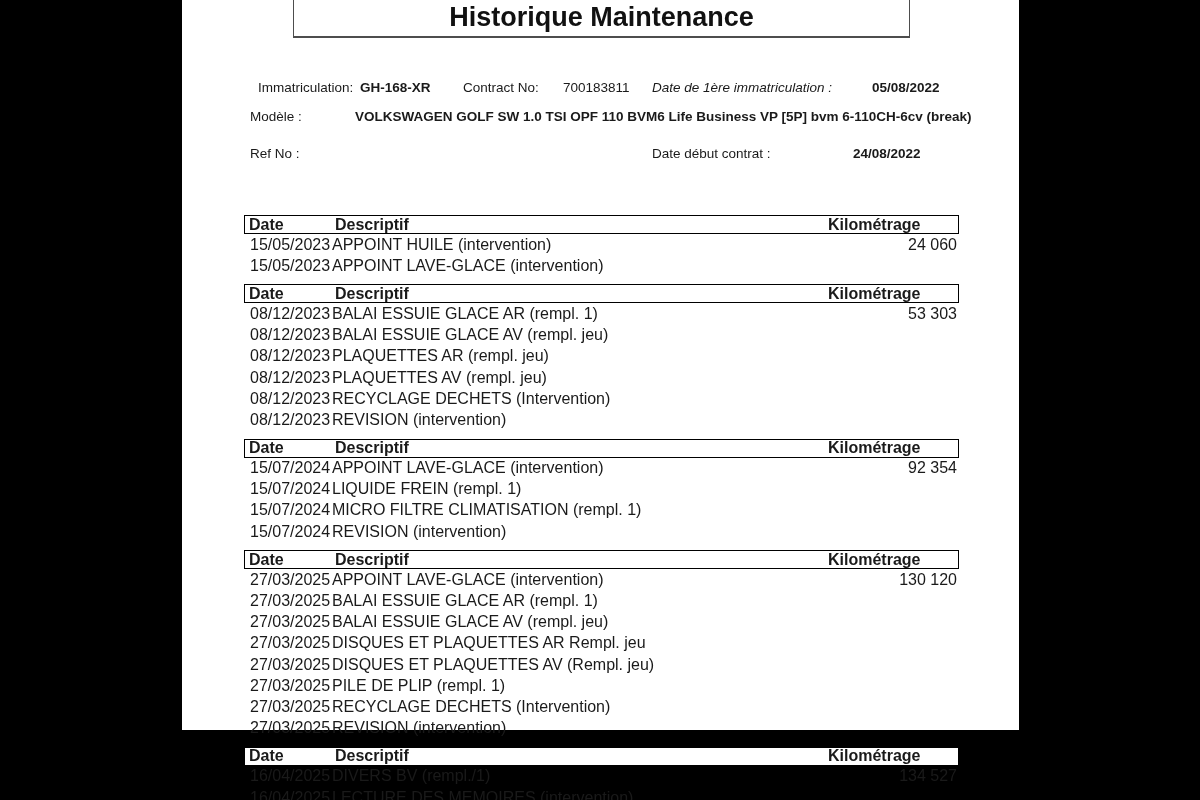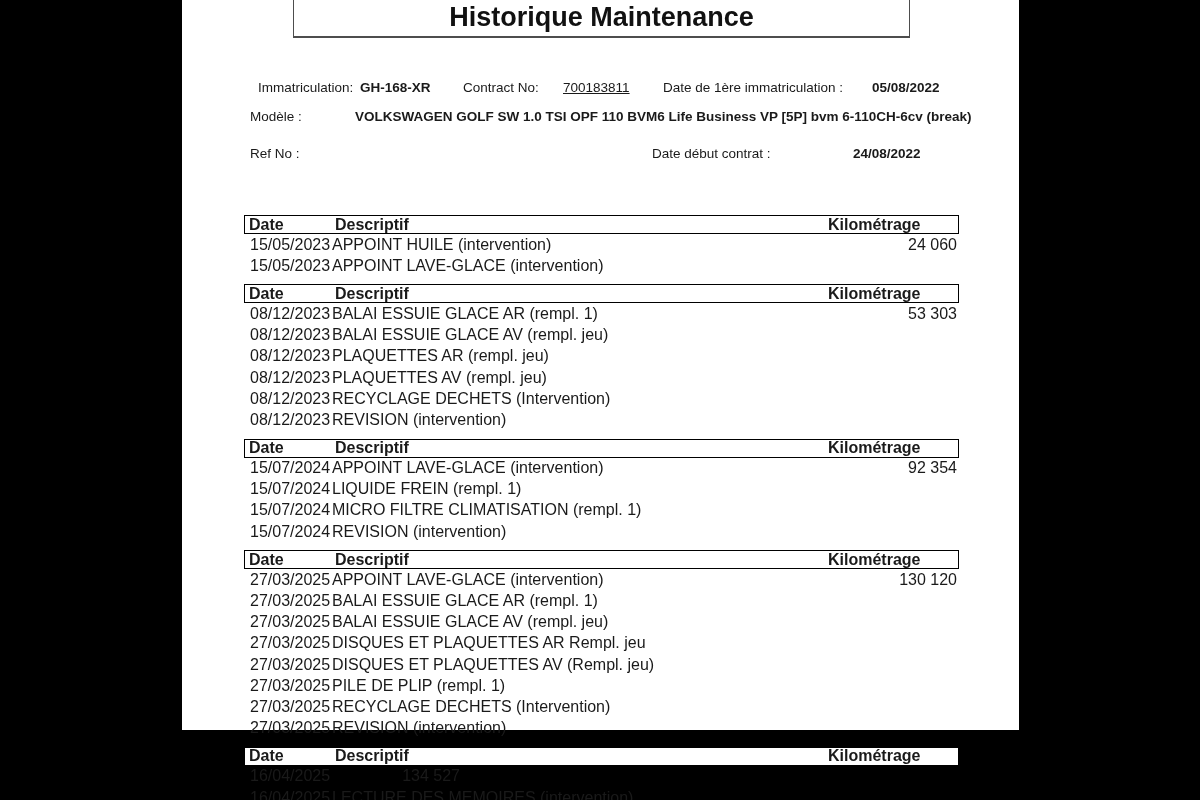--- a/index.html
+++ b/index.html
@@ -33,26 +33,26 @@
     font-size: 27px;
     font-weight: bold;
     color: #111111;
     letter-spacing: 0px;
     padding-top: 8px;
   }
   
   .info { position: absolute; left: 0; top: 0; width: 100%; font-size: 13.5px; }
   .info .lbl { font-weight: normal; position: absolute; white-space: nowrap; }
   .info .val { font-weight: bold; position: absolute; white-space: nowrap; }
-  .info .val.regular { font-weight: normal; text-decoration: underline; }
+  .info .val.regular { font-weight: normal; }
   .i-immat-lbl   { left: 76px;  top: 80px; }
   .i-immat-val   { left: 178px; top: 80px; }
   .i-contract-lbl{ left: 281px; top: 80px; }
   .i-contract-val{ left: 381px; top: 80px; }
-  .i-firstreg-lbl{ left: 481px; top: 80px; }
+  .i-firstreg-lbl{ left: 470px; top: 80px; font-style: italic; }
   .i-firstreg-val{ left: 671px; top: 80px; margin-left: 19px; }
   .i-model-lbl   { left: 68px;  top: 109px; }
   .i-model-val   { left: 173px; top: 109px; width: 520px; white-space: normal; line-height: 16.5px; }
   .i-ref-lbl     { left: 68px;  top: 146px; }
   .i-start-lbl   { left: 470px; top: 146px; }
   .i-start-val   { left: 671px; top: 146px; }
   
   .tables {
     position: absolute;
     left: 62px; top: 175px;
@@ -233,20 +233,21 @@
         </div>
       </div>
       <div class="section">
         <div class="thead">
           <div class="th c0">Date</div>
           <div class="th c1">Descriptif</div>
           <div class="th c2">Kilométrage</div>
         </div>
         <div class="trow">
           <div class="td c0">16/04/2025</div>
+          <div class="td c1">DIVERS BV (rempl./1)</div>
           <div class="td c2">134 527</div>
         </div>
         <div class="trow">
           <div class="td c0">16/04/2025</div>
           <div class="td c1">LECTURE DES MEMOIRES (intervention)</div>
           <div class="td c2"></div>
         </div>
       </div>
     </div>
 

